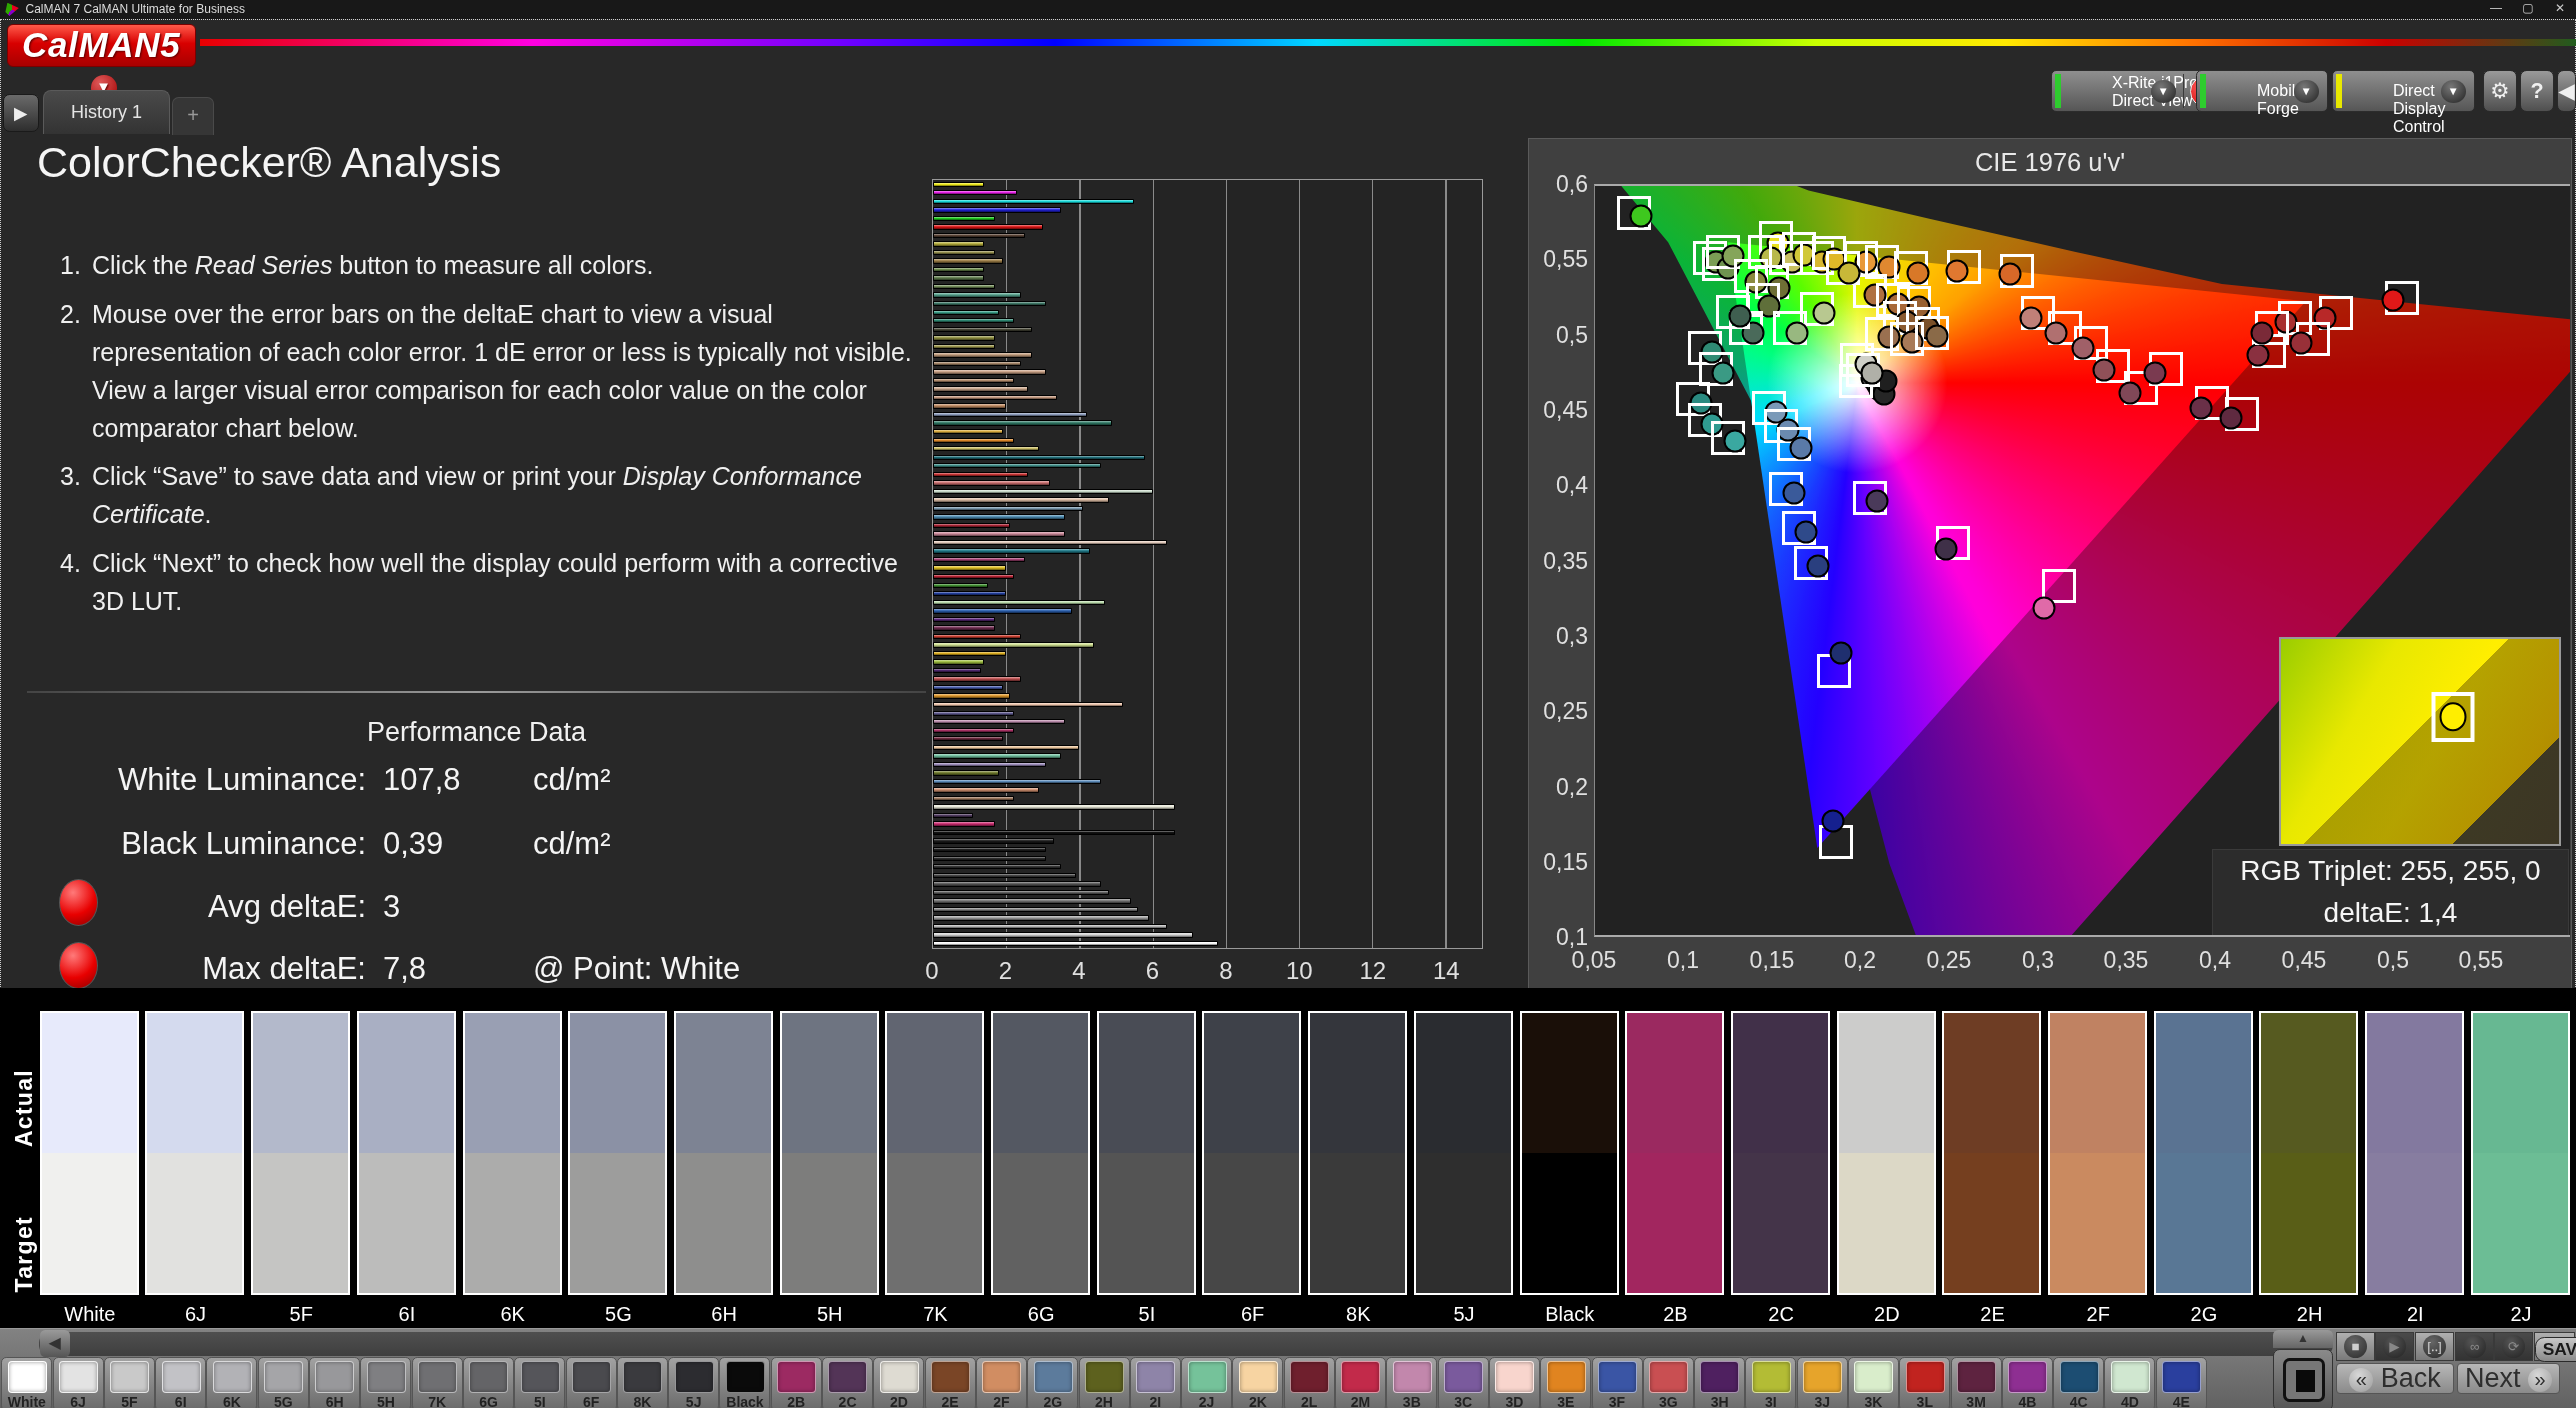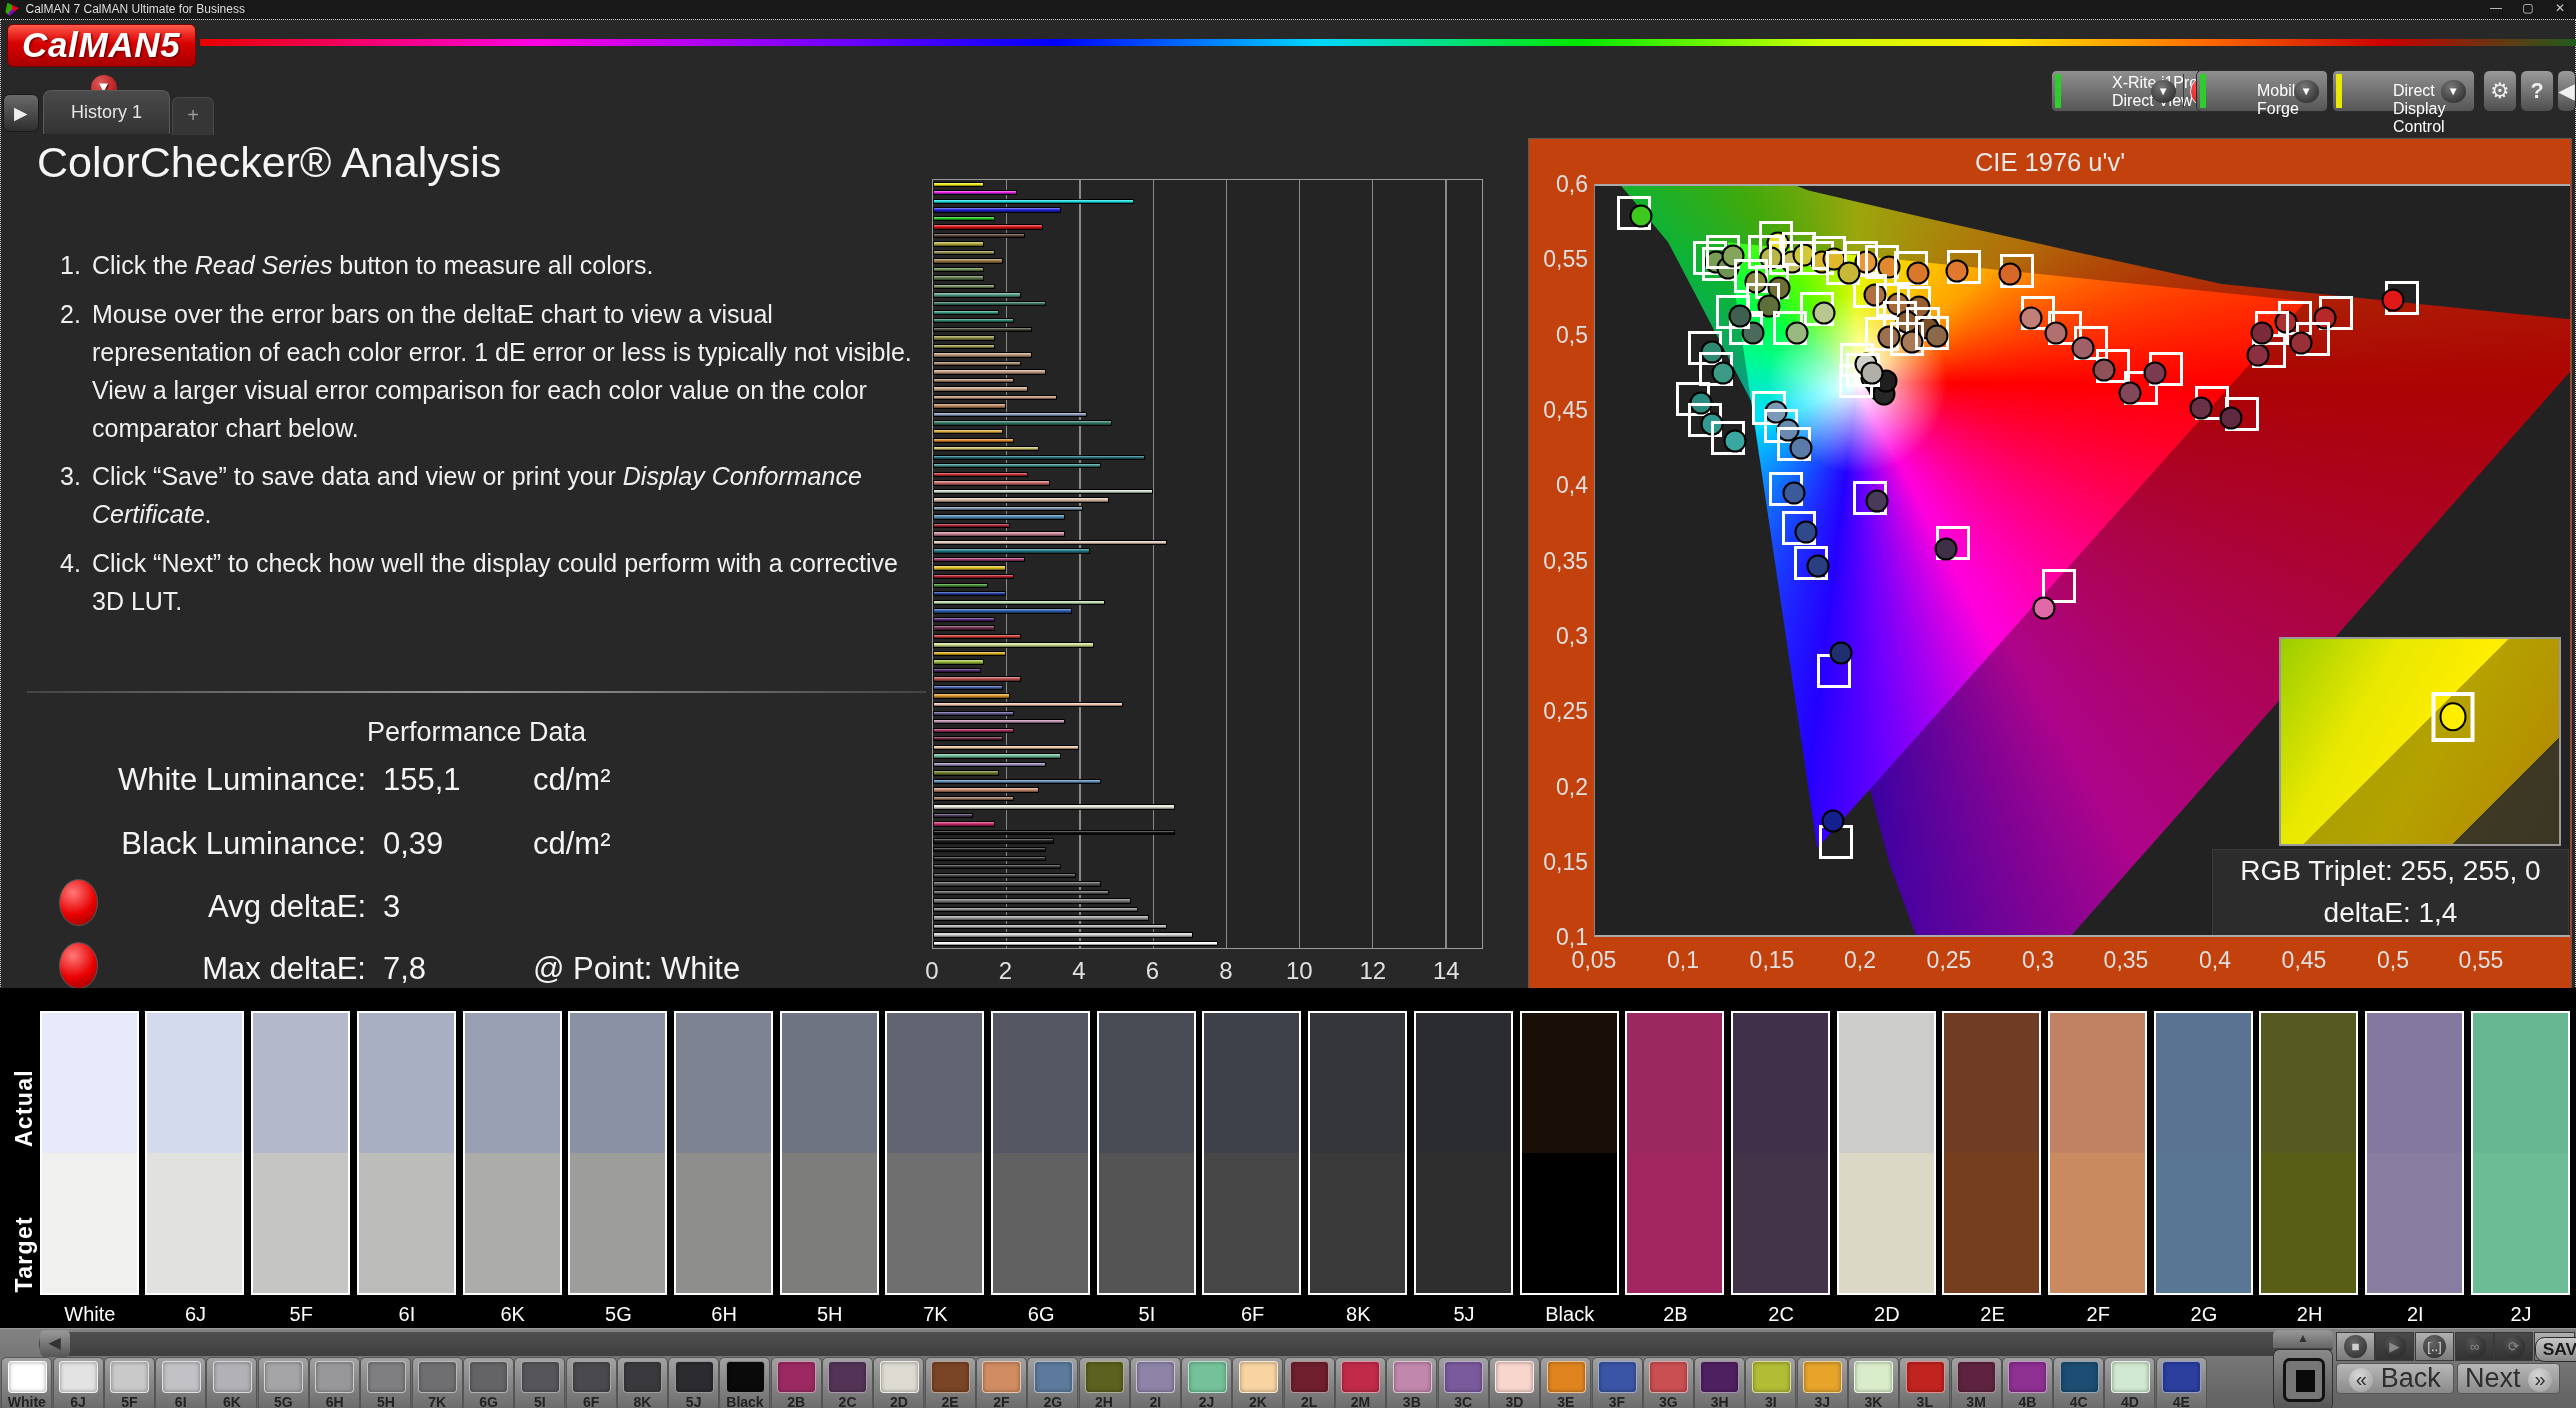--- a/index.html
+++ b/index.html
@@ -100,21 +100,21 @@
   .gridline { position:absolute; top:0; bottom:0; width:1.3px; background:#8a8a8a; }
   #de-bars { position:absolute; left:0; top:0; width:100%; height:100%;
              display:flex; flex-direction:column; justify-content:space-around; }
   .bar { height:5.4px; border:0.7px solid #000; border-radius:0.7px; }
   #de-xlabels { position:absolute; left:932px; top:938px; width:551px; height:31px;
                 color:#e0e0e0; font-size:24px; }
   #de-xlabels span { position:absolute; transform:translateX(-50%); }
 
   
   #cie-panel { position:absolute; left:1528px; top:119px; width:1044px; height:851px;
-               background:#c2410c; border:1.3px solid #5a5a5a; }
+               background:#404040; border:1.3px solid #5a5a5a; }
   #cie-title { position:absolute; left:0; top:9.4px; width:100%; text-align:center;
                color:#e8e8e8; font-size:25.5px; }
   #cie-plot { position:absolute; left:65px; top:45px; width:976px; height:753px;
               background:#222; border-top:2px solid #aaa; border-left:1.3px solid #888;
               border-bottom:2px solid #aaa; overflow:hidden; }
   .cie-fill { position:absolute; inset:0;
       background:
         radial-gradient(circle at 26.9% 26.3%, rgba(255,255,255,.95) 0, rgba(255,255,255,0) 10%),
         conic-gradient(from 0deg at 26.9% 26.3%,
           #d8e800 0deg,#ff9900 50deg,#ff0000 90deg,#ff00cc 150deg,#2200ff 187deg,
@@ -256,21 +256,21 @@
     <ol id="instructions">
         <li><span class="num">1.</span>Click the <em>Read Series</em> button to measure all colors.</li>
         <li><span class="num">2.</span>Mouse over the error bars on the deltaE chart to view a visual representation of each color error. 1 dE error or less is typically not visible.<br>View a larger visual error comparison for each color value on the color comparator chart below.</li>
         <li><span class="num">3.</span>Click “Save” to save data and view or print your <em>Display Conformance Certificate</em>.</li>
         <li><span class="num">4.</span>Click “Next” to check how well the display could perform with a corrective 3D LUT.</li>
       </ol>
     <div id="divider"></div>
     <div id="perf-title">Performance Data</div>
     <div class="prow" id="prow1">
       <span class="pl">White Luminance:</span>
-      <span class="pv">155,1</span>
+      <span class="pv">107,8</span>
       <span class="pu">cd/m²</span>
     </div>
     <div class="prow" id="prow2">
       <span class="pl">Black Luminance:</span>
       <span class="pv">0,39</span>
       <span class="pu">cd/m²</span>
     </div>
     <div class="prow" id="prow3">
       <span class="pl">Avg deltaE:</span>
       <span class="pv">3</span>

